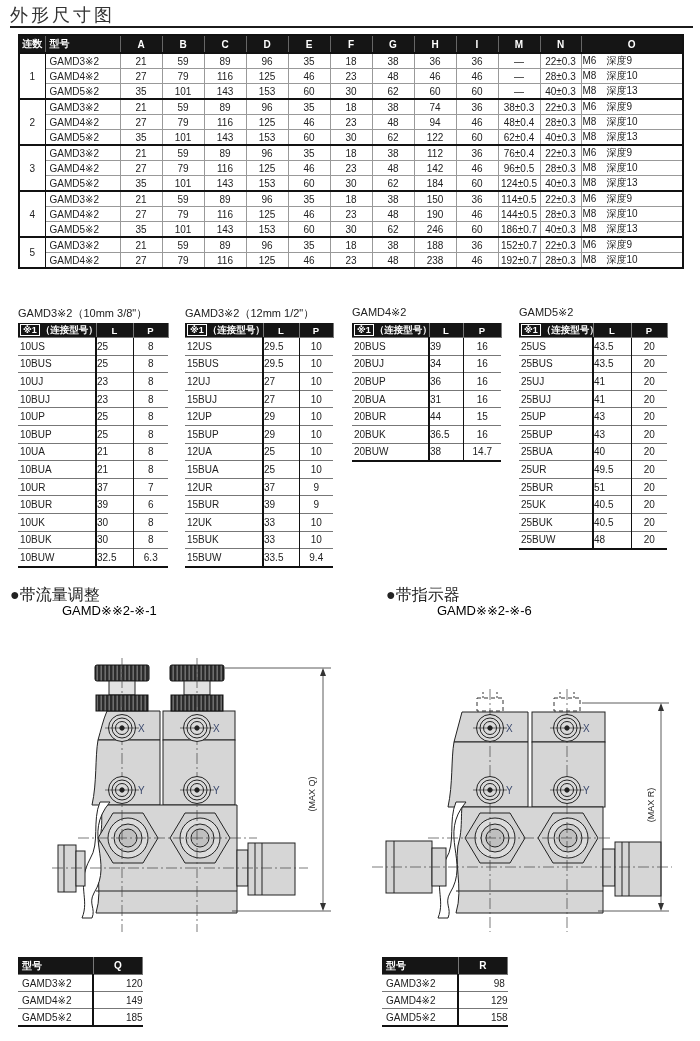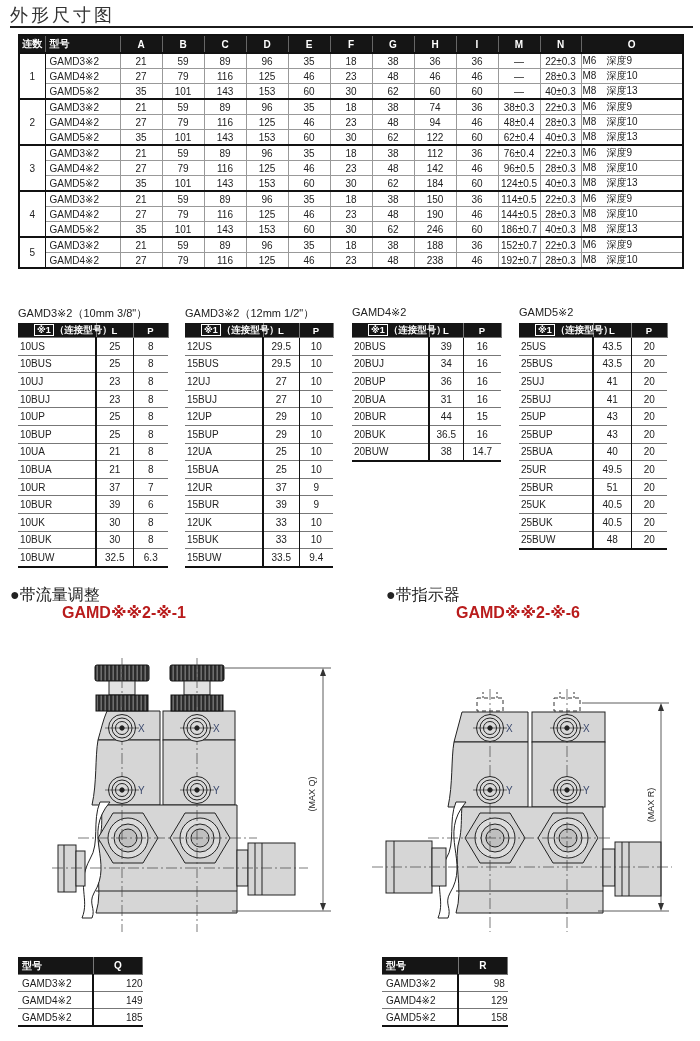--- a/index.html
+++ b/index.html
@@ -19,29 +19,29 @@
   .main-table tr.grp td{border-top:2px solid #111;}
   .main-table td.model{text-align:left;padding-left:4px;}
   .main-table td.cnt{border-right:1px solid #111;font-size:10px;}
   .main-table td.o-col{text-align:left;}
 
   
   .conn{position:absolute;}
   .conn-title{font-size:11px;height:14px;margin-bottom:3px;white-space:nowrap;color:#222;}
   .conn table{border-collapse:collapse;table-layout:fixed;border-bottom:2px solid #111;width:100%;}
   .conn th{background:#151515;color:#fff;font-size:9.5px;height:14px;padding:0;border-right:1px solid #777;}
-  .conn th.name{text-align:left;padding-left:16px;white-space:nowrap;}
+  .conn th.name{text-align:left;padding-left:2px;white-space:nowrap;}
   .badge{display:inline-block;border:1px solid #fff;padding:0 2px;margin-right:1px;font-size:9px;font-weight:bold;}
   .conn td{font-size:10px;height:16.6px;border-top:1px solid #777;padding:0;}
   .conn td.name{text-align:left;padding-left:2px;border-right:2px solid #111;}
-  .conn td.l{text-align:center;border-right:1px solid #111;margin-left:36px;}
+  .conn td.l{text-align:left;border-right:1px solid #111;margin-left:36px;}
   .conn td.p{text-align:center;}
 
   .sec-label{position:absolute;font-size:16px;color:#222;}
-  .sec-model{position:absolute;font-size:16px;color:#b91c1c;font-weight:bold;}
+  .sec-model{position:absolute;font-size:13px;color:#000000;}
 
   
   .small-tbl{position:absolute;border-collapse:collapse;table-layout:fixed;border-bottom:2px solid #111;}
   .small-tbl th{background:#151515;color:#fff;font-size:10px;height:17px;padding:0;border-right:1px solid #777;}
   .small-tbl th.name{text-align:left;padding-left:4px;}
   .small-tbl td{font-size:10px;height:16px;border-top:1px solid #777;padding:0;}
   .small-tbl td.name{text-align:left;padding-left:4px;border-right:2px solid #111;}
   .small-tbl td.val{text-align:center;padding-left:32px;}
 
   svg{position:absolute;}
@@ -605,21 +605,21 @@
           <td class="l">48</td>
           <td class="p">20</td>
         </tr>
       </tbody>
     </table>
 </div>
 
 <div class="sec-label" style="left:10px;top:585px;">●带流量调整</div>
 <div class="sec-model" style="left:62px;top:603px;">GAMD※※2-※-1</div>
 <div class="sec-label" style="left:386px;top:585px;">●带指示器</div>
-<div class="sec-model" style="left:456px;top:603px;">GAMD※※2-※-6</div>
+<div class="sec-model" style="left:437px;top:603px;">GAMD※※2-※-6</div>
 
 <svg style="left:50px;top:645px;" width="290" height="300" viewBox="0 0 290 300">
   <defs>
     <pattern id="knurl" width="4" height="6" patternUnits="userSpaceOnUse">
       <rect width="4" height="6" fill="#2b2b2b"></rect>
         <rect x="2.6" width="1.1" height="6" fill="#8a8a8a"></rect>
     </pattern>
   </defs>
   <g fill="#d6d6d6" stroke="#222" stroke-width="1">
     <path d="M57,66 L110,66 L110,95 L48,95 C51,85 53,75 57,66 Z"></path>

